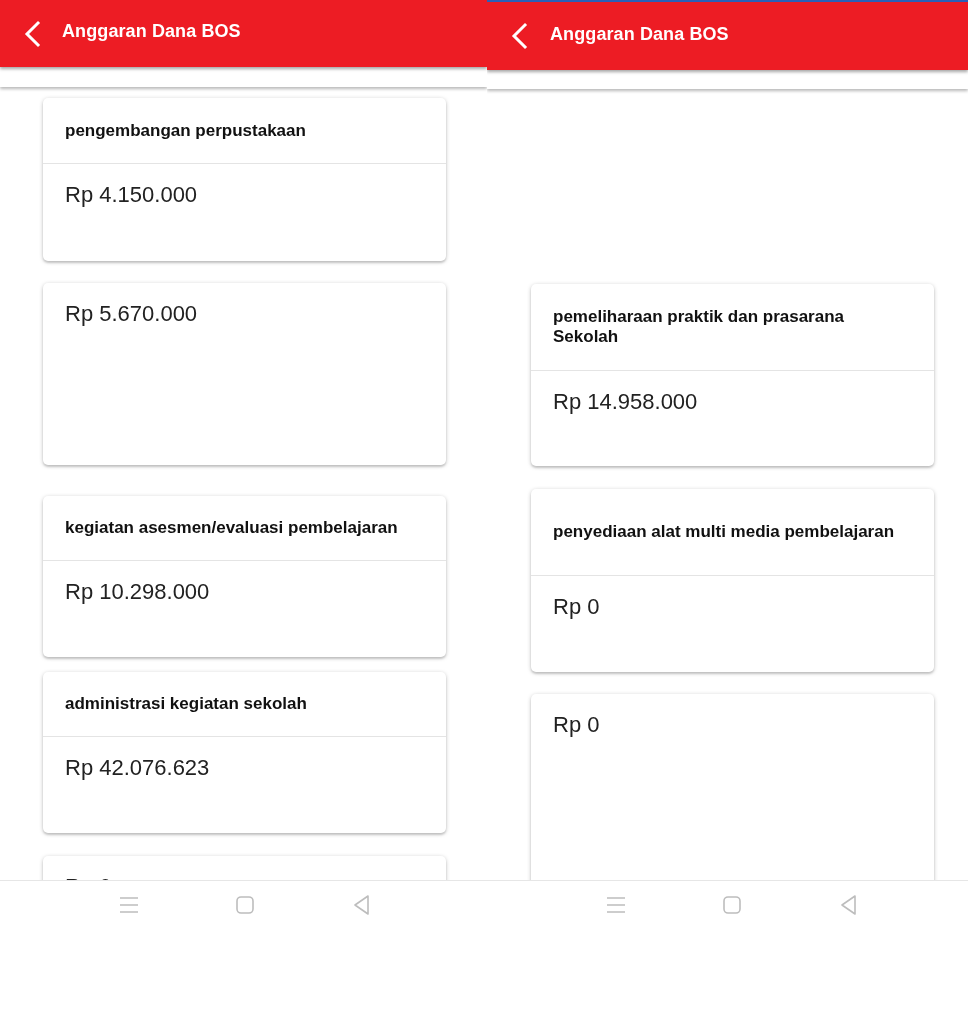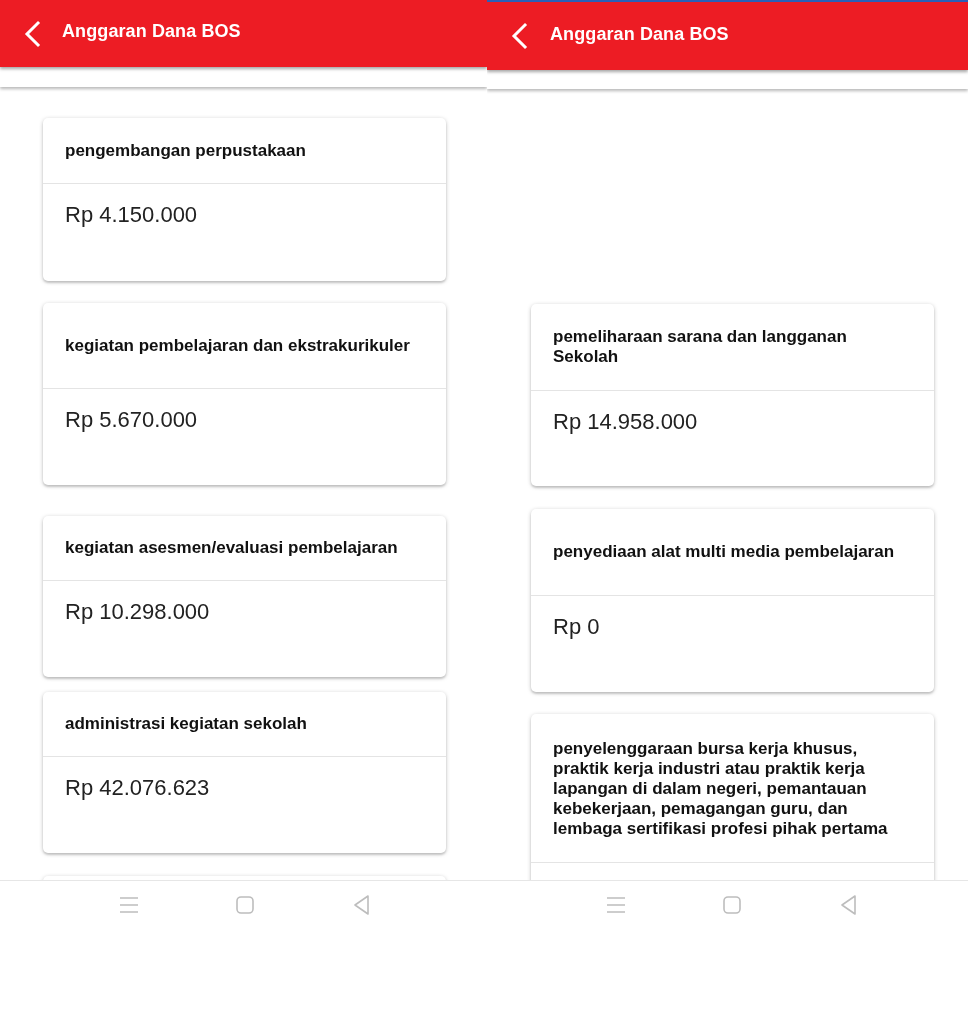--- a/index.html
+++ b/index.html
@@ -33,21 +33,21 @@
     .screen.left .appbar-title { left: 62px; }
     .screen.right .appbar-title { left: 63px; top: 24px; }
 
     .subbar {
       position: absolute; left: 0; right: 0; background: #ffffff; z-index: 4;
       box-shadow: 0 2px 3px rgba(0,0,0,0.28);
     }
     .screen.left .subbar { top: 67px; height: 20px; }
     .screen.right .subbar { top: 70px; height: 19px; }
 
-    .list { position: absolute; left: 0; right: 0; top: 0; bottom: 40px; z-index: 1; margin-top: 20px; }
+    .list { position: absolute; left: 0; right: 0; top: 0; bottom: 40px; z-index: 1; }
 
     .card {
       position: absolute; background: #ffffff; border-radius: 5px;
       box-shadow: 0 1px 4px rgba(0,0,0,0.22), 0 2px 2px rgba(0,0,0,0.12);
       overflow: hidden;
     }
     .screen.left .card { left: 43px; width: 403px; }
     .screen.right .card { left: 44px; width: 403px; }
 
     .card-head {
@@ -79,21 +79,20 @@
     <div class="appbar-title">Anggaran Dana BOS</div>
   </div>
   <div class="subbar"></div>
 
   <div class="list">
     <div class="card" style="top:98px;height:163px;">
       <div class="card-head" style="height:66px;">pengembangan perpustakaan</div>
       <div class="card-body" style="padding-top:20px;">Rp 4.150.000</div>
     </div>
     <div class="card" style="top:283px;height:182px;">
-      <div class="card-head" style="height:86px;">kegiatan pembelajaran dan ekstrakurikuler</div>
       <div class="card-body" style="padding-top:20px;">Rp 5.670.000</div>
     </div>
     <div class="card" style="top:496px;height:161px;">
       <div class="card-head" style="height:65px;">kegiatan asesmen/evaluasi pembelajaran</div>
       <div class="card-body" style="padding-top:20px;">Rp 10.298.000</div>
     </div>
     <div class="card" style="top:672px;height:161px;">
       <div class="card-head" style="height:65px;">administrasi kegiatan sekolah</div>
       <div class="card-body" style="padding-top:20px;">Rp 42.076.623</div>
     </div>
@@ -128,29 +127,28 @@
       <svg viewBox="0 0 20 28">
           <path d="M16 3 L5 14 L16 25" fill="none" stroke="#fff" stroke-width="3" stroke-linecap="square"></path>
         </svg>
     </div>
     <div class="appbar-title">Anggaran Dana BOS</div>
   </div>
   <div class="subbar"></div>
 
   <div class="list">
     <div class="card" style="top:284px;height:182px;">
-      <div class="card-head" style="height:87px;">pemeliharaan sarana dan langganan Sekolah</div>
+      <div class="card-head" style="height:87px;">pemeliharaan praktik dan prasarana Sekolah</div>
       <div class="card-body" style="padding-top:20px;">Rp 14.958.000</div>
     </div>
     <div class="card" style="top:489px;height:183px;">
       <div class="card-head" style="height:87px;">penyediaan alat multi media pembelajaran</div>
       <div class="card-body" style="padding-top:20px;">Rp 0</div>
     </div>
     <div class="card" style="top:694px;height:245px;">
-      <div class="card-head" style="height:149px;padding-top:2px;">penyelenggaraan bursa kerja khusus, praktik kerja industri atau praktik kerja lapangan di dalam negeri, pemantauan kebekerjaan, pemagangan guru, dan lembaga sertifikasi profesi pihak pertama</div>
       <div class="card-body" style="padding-top:20px;">Rp 0</div>
     </div>
     <div class="card" style="top:961px;height:120px;"></div>
   </div>
 
   <div class="navbar">
     <div class="nav-btn" style="left:117px;">
       <svg viewBox="0 0 24 24">
           <path d="M3 5h18M3 12h18M3 19h18" stroke="#bdbdbd" stroke-width="1.6" fill="none"></path>
         </svg>

